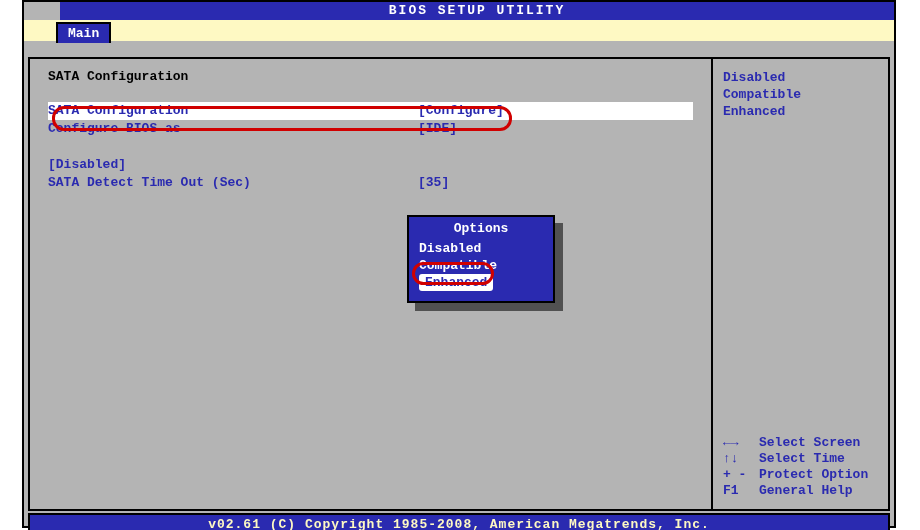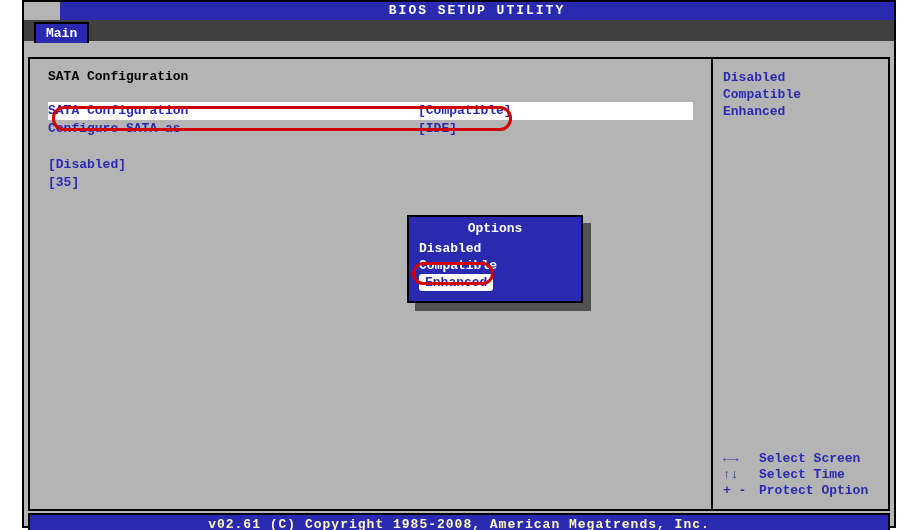--- a/index.html
+++ b/index.html
@@ -25,22 +25,22 @@
     background: #2a2ab0;
     color: #fff;
     text-align: center;
     font-weight: bold;
     letter-spacing: 2px;
     padding: 1px 0 2px;
     margin-left: 36px;
   }
   .tabrow {
     display: flex;
-    padding-left: 10px;
-    background: #404040;
+    padding-left: 32px;
+    background: #fef9c3;
   }
   .tab {
     background: #2a2ab0;
     color: #fff;
     padding: 2px 10px;
     font-weight: bold;
     border: 2px solid #000;
     border-bottom: none;
     position: relative;
     top: 2px;
@@ -89,21 +89,21 @@
     border-radius: 12px;
     position: absolute;
     pointer-events: none;
   }
   .ring1 { left: 28px; top: 104px; width: 460px; height: 25px; }
 
   .popup {
     position: absolute;
     left: 383px;
     top: 213px;
-    width: 176px;
+    width: 148px;
     background: #2a2ab0;
     color: #fff;
     border: 2px solid #000;
     box-shadow: 8px 8px 0 rgba(0,0,0,0.55);
     padding: 4px 10px 10px;
     font-weight: bold;
   }
   .popup-title { text-align: center; margin-bottom: 4px; }
   .popup-item { line-height: 17px; } 
   .popup-item.sel {
@@ -147,33 +147,34 @@
   <div class="tabrow">
     <div class="tab">Main</div>
   </div>
 
   <div class="panel">
     <div class="main">
       <div class="section-title">SATA Configuration</div>
 
       <div class="row selected">
         <span class="label">SATA Configuration</span>
-        <span class="value">[Compatible]</span>
-      </div>
-      <div class="row">
-        <span class="label">Configure SATA as</span>
+        <span class="value">[Configure]</span>
+      </div>
+      <div class="row">
+        <span class="label">Configure BIOS as</span>
         <span class="value">[IDE]</span>
       </div>
       <div class="row">
         <span class="label">&nbsp;</span>
       </div>
       <div class="row">
         <span class="value">[Disabled]</span>
       </div>
       <div class="row">
+        <span class="label">SATA Detect Time Out (Sec)</span>
         <span class="value">[35]</span>
       </div>
     </div>
 
     <div class="side">
       <div class="opt-list">
         <div>Disabled</div>
         <div>Compatible</div>
         <div>Enhanced</div>
       </div>
@@ -183,20 +184,24 @@
           <span class="k">←→</span>
           <span>Select Screen</span>
         </div>
         <div class="help-row">
           <span class="k">↑↓</span>
           <span>Select Time</span>
         </div>
         <div class="help-row">
           <span class="k">+ -</span>
           <span>Protect Option</span>
+        </div>
+        <div class="help-row">
+          <span class="k">F1</span>
+          <span>General Help</span>
         </div>
       </div>
     </div>
   </div>
 
   <div class="popup">
     <div class="popup-title">Options</div>
     <div class="popup-item">Disabled</div>
     <div class="popup-item">Compatible</div>
     <div><span class="popup-item sel">Enhanced</span></div>

